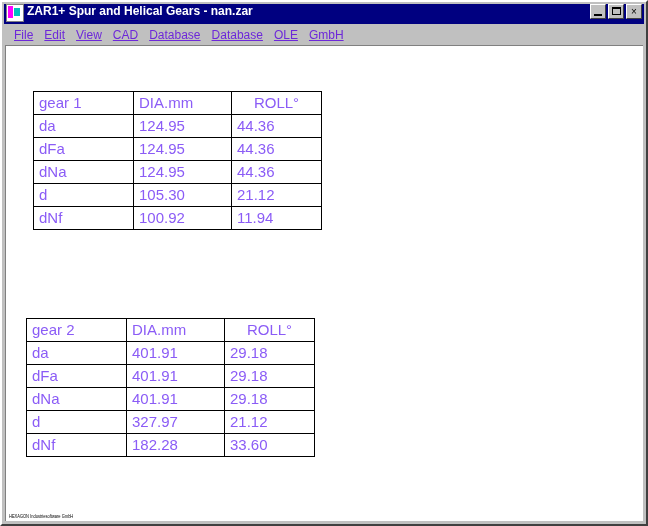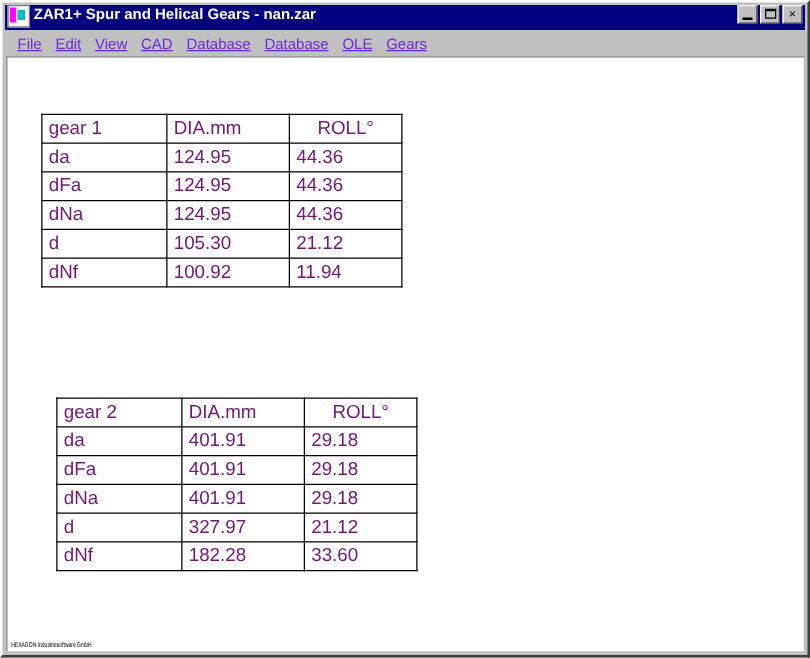--- a/index.html
+++ b/index.html
@@ -159,37 +159,37 @@
     background: #ffffff;
     border-top: 1px solid #808080;
     border-left: 1px solid #808080;
     overflow: hidden;
   }
 
   .gear-table {
     position: absolute;
     border-collapse: collapse;
     font-size: 15px;
-    color: #701a75;
+    color: #8b5cf6;
     background: #ffffff;
   }
   .gear-table td {
     border: 1px solid #000000;
     padding: 2px 5px 3px 5px;
     height: 22px;
     box-sizing: border-box;
     white-space: nowrap;
     vertical-align: middle;
   }
   .col-name { width: 100px; }
   .col-dia  { width: 98px; }
   .col-roll { width: 90px; text-align: center; }
 
   #table-gear1 { left: 27px; top: 45px; }
-  #table-gear2 { left: 39px; top: 272px; }
+  #table-gear2 { left: 20px; top: 272px; }
 
   .footer-note {
     position: absolute;
     left: 3px;
     bottom: 2px;
     font-size: 4px;
     color: #000000;
     font-family: "Liberation Sans", sans-serif;
     white-space: nowrap;
     letter-spacing: 0px;
@@ -219,21 +219,21 @@
   </div>
 
   <div class="menubar">
     <div class="menu-item"><span class="uk">File</span></div>
     <div class="menu-item"><span class="uk">Edit</span></div>
     <div class="menu-item"><span class="uk">View</span></div>
     <div class="menu-item"><span class="uk">CAD</span></div>
     <div class="menu-item"><span class="uk">Database</span></div>
     <div class="menu-item"><span class="uk">Database</span></div>
     <div class="menu-item"><span class="uk">OLE</span></div>
-    <div class="menu-item"><span class="uk">Gears</span></div>
+    <div class="menu-item"><span class="uk">GmbH</span></div>
   </div>
 
   <div class="client">
 
     <table class="gear-table" id="table-gear1">
       <tbody>
           <tr>
         <td class="col-name">gear 1</td>
         <td class="col-dia">DIA.mm</td>
         <td class="col-roll">ROLL°</td>

